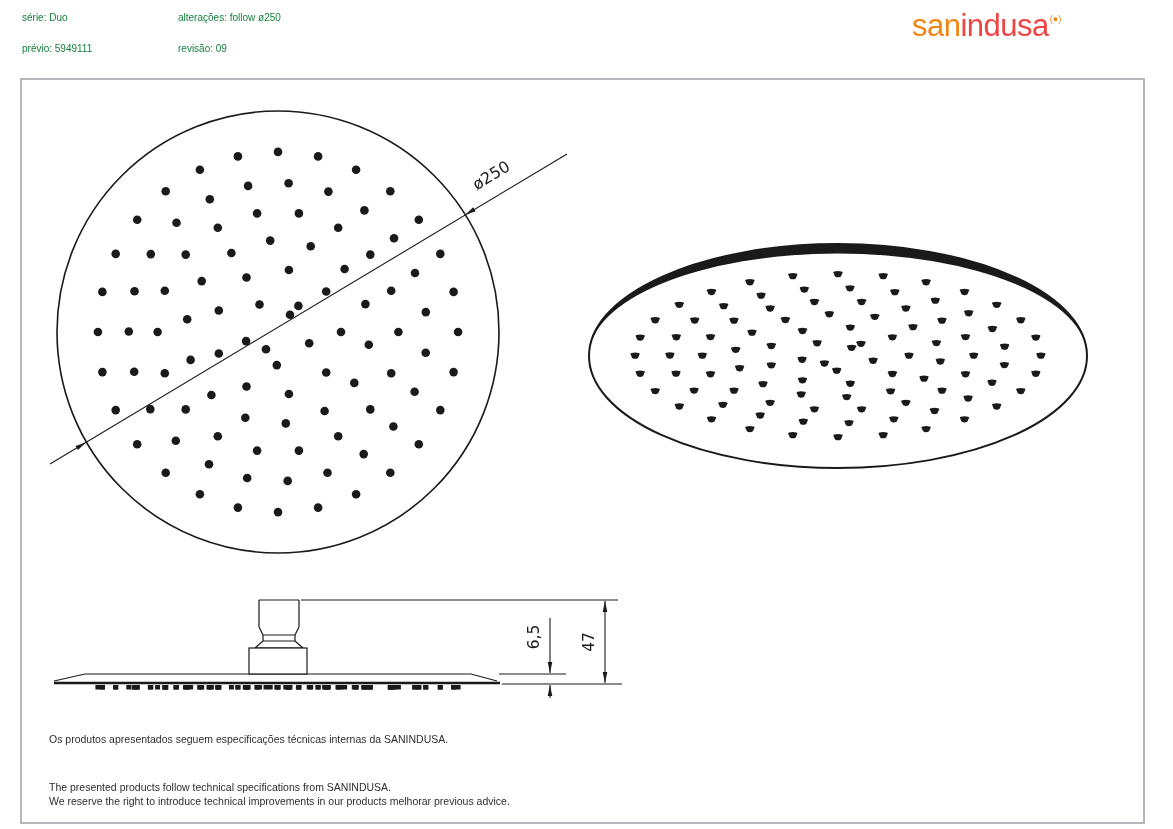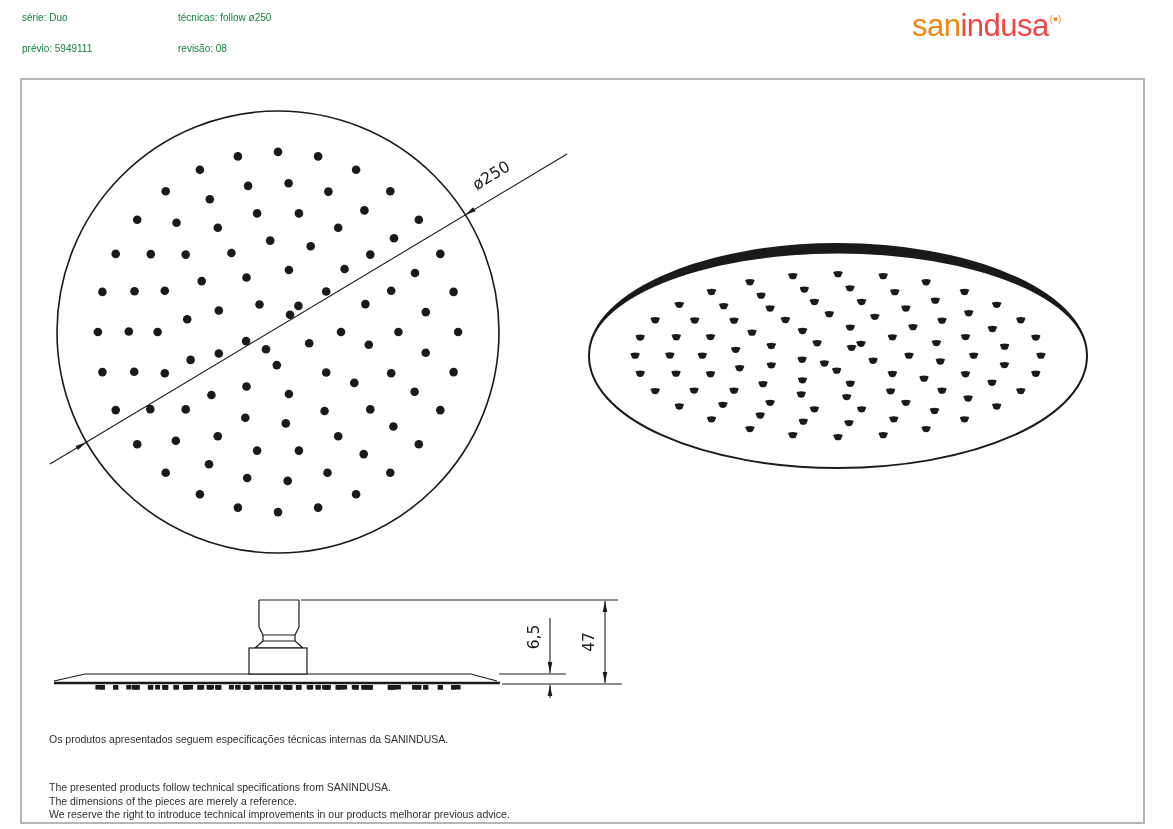--- a/index.html
+++ b/index.html
@@ -29,30 +29,30 @@
   .notes-en{top:701px;}
 </style>
 </head>
 <body>
 
 <div class="hdr-field f-serie">
   <span>série:</span>
   <span>Duo</span>
 </div>
 <div class="hdr-field f-desc">
-  <span>técnicas:</span>
+  <span>alterações:</span>
   <span>follow ø250</span>
 </div>
 <div class="hdr-field f-codigo">
   <span>prévio:</span>
   <span>5949111</span>
 </div>
 <div class="hdr-field f-rev">
   <span>revisão:</span>
-  <span>08</span>
+  <span>09</span>
 </div>
 
 <div class="logo">
   <span class="p1">san</span><span class="p2">indusa</span><span class="mark">(●)</span>
 </div>
 
 <div class="sheet">
   <svg id="dwg" width="1121" height="742" viewBox="0 0 1121 742">
       <g>
         <circle cx="256" cy="252" r="221" fill="none" stroke="#1a1a1a" stroke-width="1.6"></circle>
@@ -386,16 +386,15 @@
         <polygon points="528,605 530.3,616 525.7,616" fill="#1a1a1a"></polygon>
         <text transform="translate(517,557) rotate(-90)" text-anchor="middle" fill="#1a1a1a" font-size="15.5" font-family="DejaVu Sans, sans-serif">6,5</text>
       </g>
     </svg>
 
   <div class="notes notes-pt">
     <div>Os produtos apresentados seguem especificações técnicas internas da SANINDUSA.</div>
   </div>
   <div class="notes notes-en">
     <div>The presented products follow technical specifications from SANINDUSA.</div>
-    <div>The dimensions of the pieces are merely a reference.</div>
     <div>We reserve the right to introduce technical improvements in our products melhorar previous advice.</div>
   </div>
 </div>
 
 </body></html>

